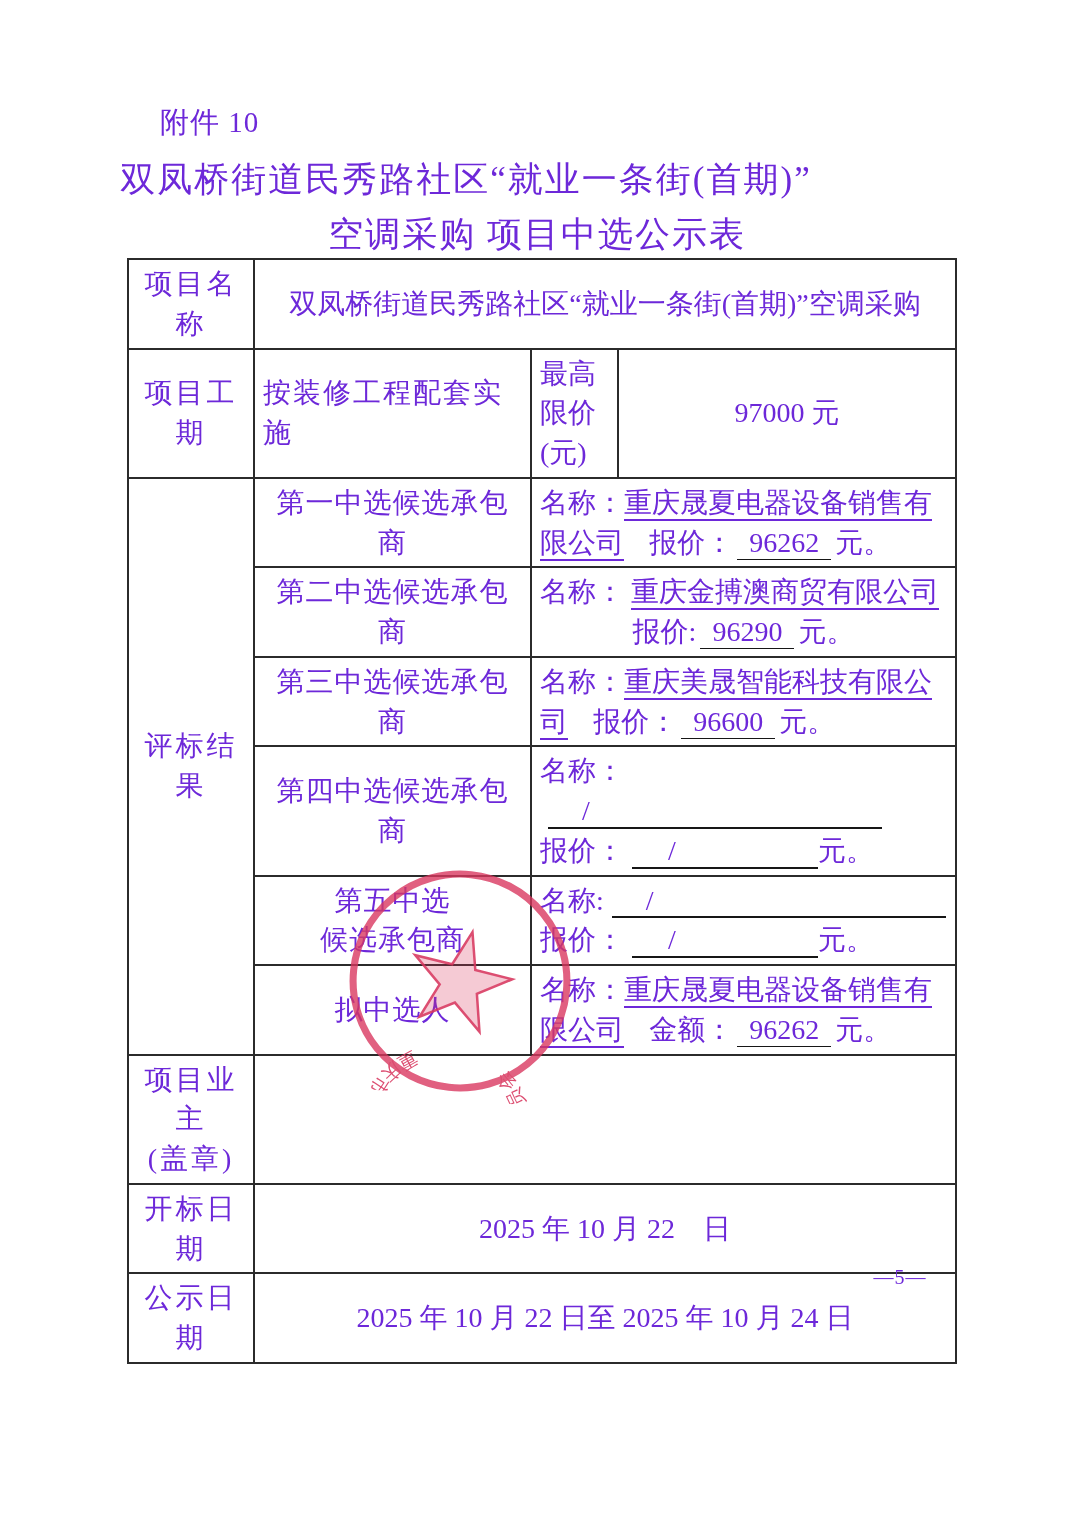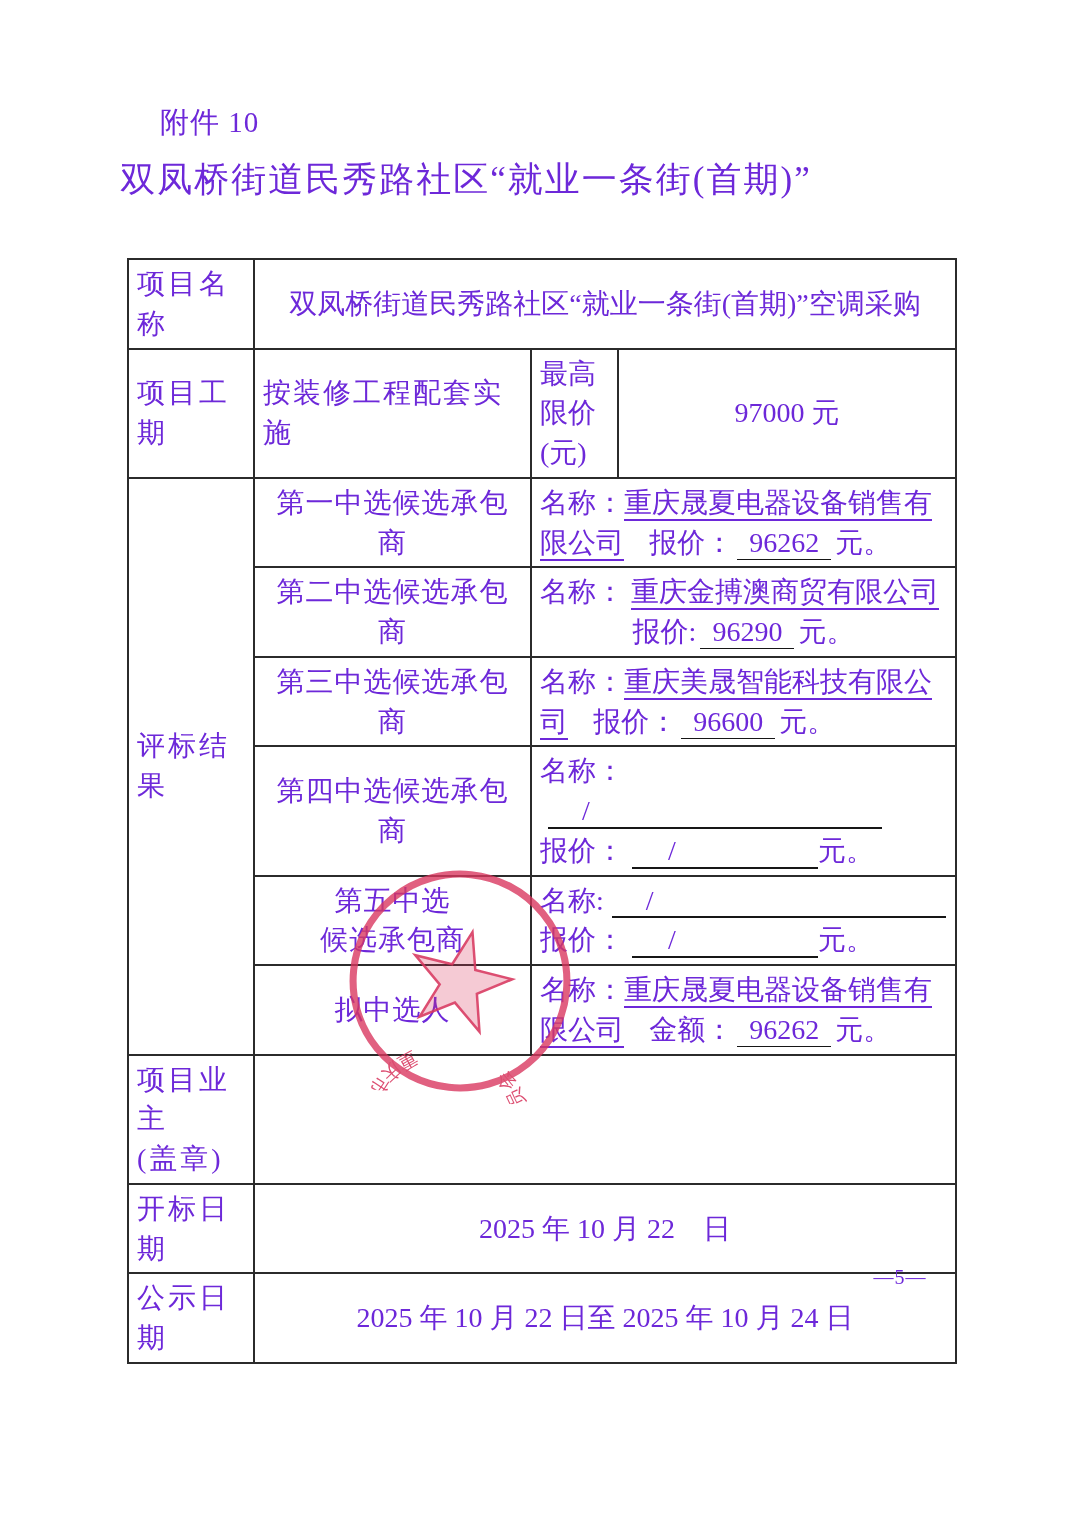--- a/index.html
+++ b/index.html
@@ -28,21 +28,21 @@
     width:828px;border-collapse:collapse;table-layout:fixed;
   }
   table.doc td{
     border:2px solid #2b2b2b;
     padding:4px 8px;
     font-size:28px;
     line-height:1.42;
     vertical-align:middle;
     overflow:hidden;
   }
-  td.lab{letter-spacing:3px;padding:4px 2px;font-family:Liberation Serif, serif;}
+  td.lab{text-align:center;letter-spacing:3px;padding:4px 2px;font-family:Liberation Serif, serif;}
   td.sublab{text-align:center;letter-spacing:1px;padding:4px 2px;}
   td.content{padding:6px 8px;}
   .r-name{height:77px}
   .r-dur{height:93px}
   .r-b1{height:79px}
   .r-b2{height:78px}
   .r-b3{height:78px}
   .r-b4{height:94px}
   .r-b5{height:80px}
   .r-b6{height:83px}
@@ -86,20 +86,21 @@
     text-align:center;font-size:20px;letter-spacing:1px;
   }
 </style>
 </head>
 <body>
 
 <div class="page">
 
   <div class="attachment">附件 10</div>
   <div class="title1">双凤桥街道民秀路社区“就业一条街(首期)”</div>
+  <div class="title2">空调采购 项目中选公示表</div>
 
   <table class="doc">
     <colgroup>
       <col style="width:126px">
         <col style="width:277px">
         <col style="width:87px">
         <col style="width:338px">
     </colgroup>
 
     <tbody>

